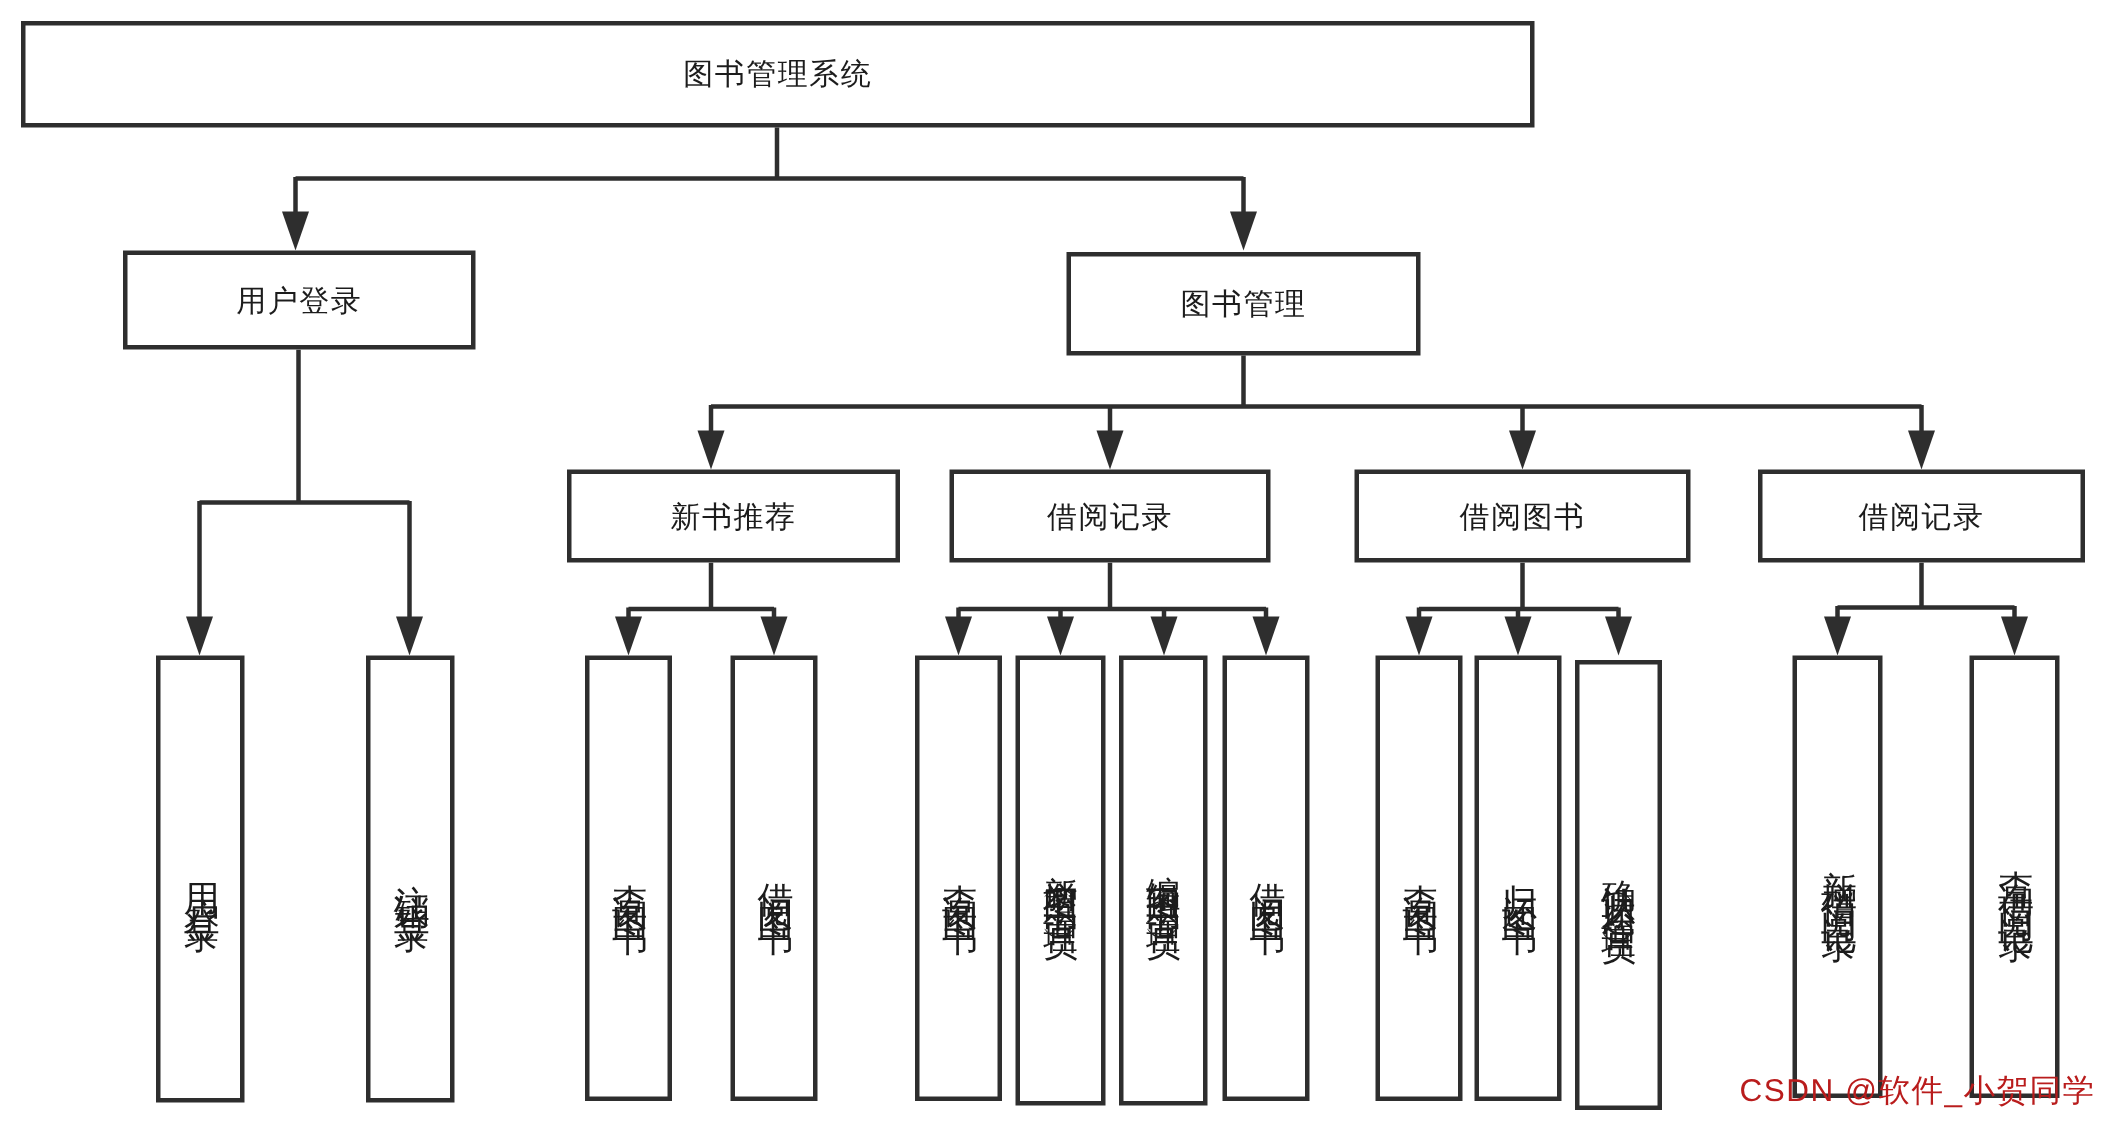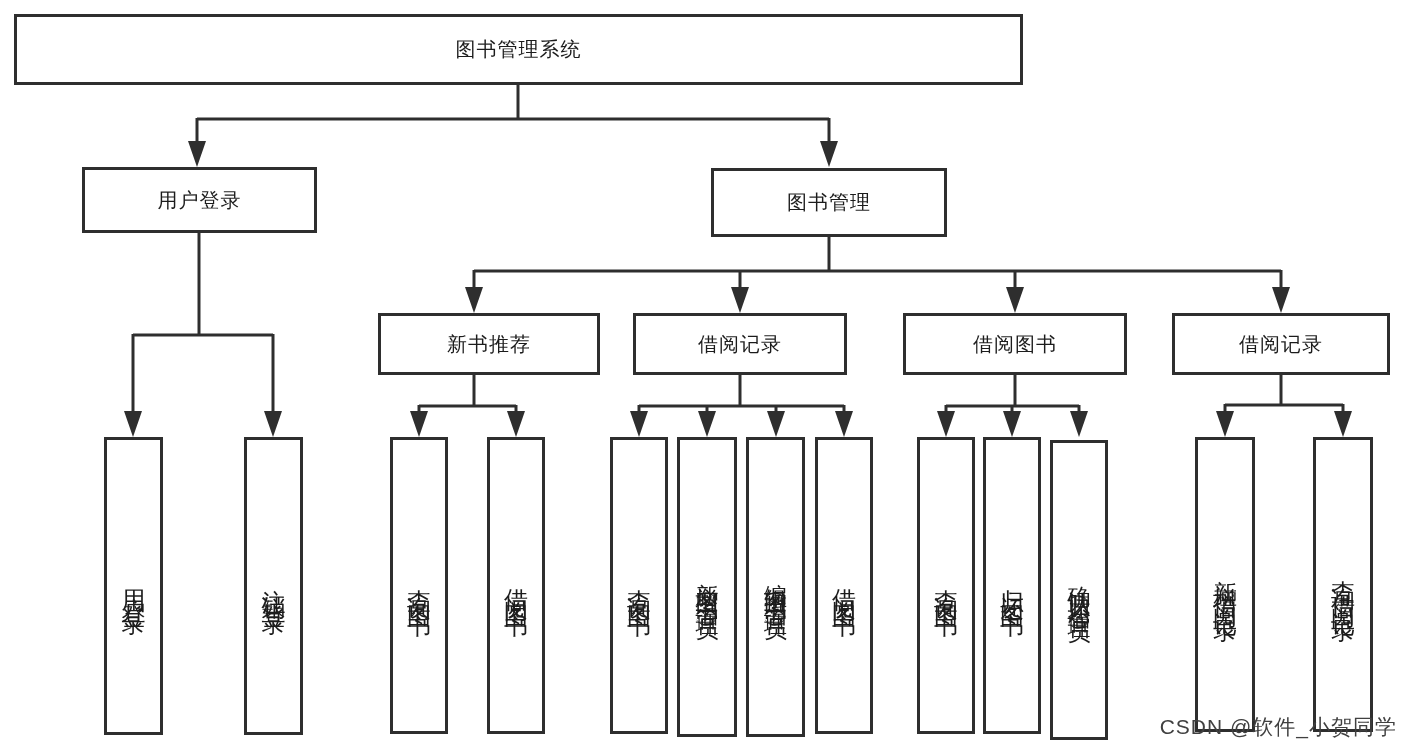--- a/index.html
+++ b/index.html
@@ -51,21 +51,21 @@
   .v-box.ls-9 {
     font-size: 23px;
     letter-spacing: 5px;
   }
   .watermark {
     position: absolute;
     right: 8px;
     bottom: 6px;
     z-index: 3;
     font-size: 21px;
-    color: #404040;
+    color: #b91c1c;
     letter-spacing: 1px;
     white-space: nowrap;
   }
 </style>
 </head>
 <body>
 
 <div class="canvas">
 
   <svg class="connectors" width="1405" height="747" viewBox="0 0 1405 747">

